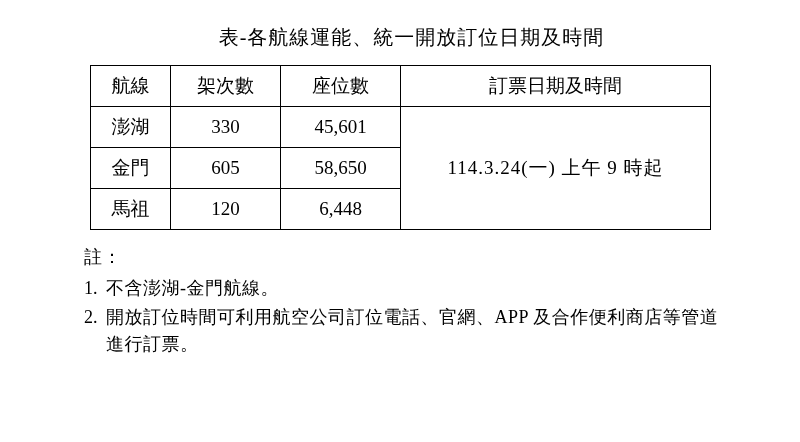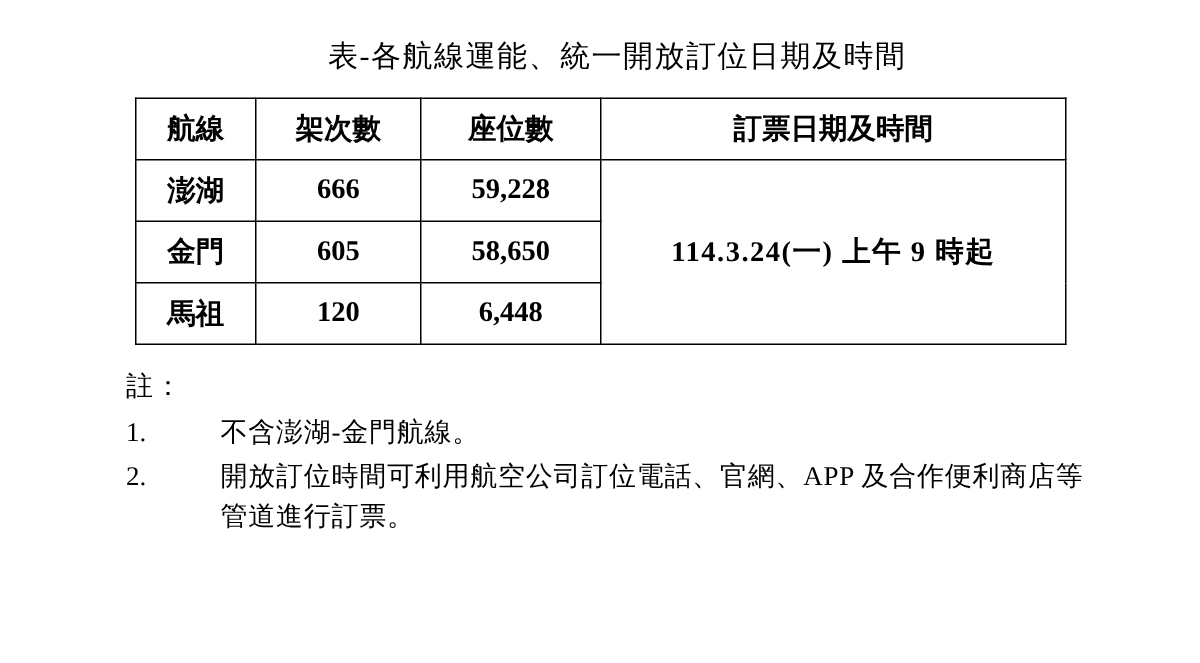--- a/index.html
+++ b/index.html
@@ -38,24 +38,24 @@
     width: 100%;
     table-layout: fixed;
   }
   table.fare-table th,
   table.fare-table td {
     border: 1px solid #000000;
     text-align: center;
     vertical-align: middle;
     font-size: 19px;
     padding: 7px 2px;
-    font-weight: 700;
+    font-weight: 400;
   }
   table.fare-table th {
-    font-weight: 700;
+    font-weight: 400;
   }
   col.c-route { width: 80px; }
   col.c-flights { width: 110px; }
   col.c-seats   { width: 120px; }
   col.c-booking { width: 310px; }
 
   td.num, th.num {
     font-family: "Liberation Serif", "DejaVu Serif", serif;
   }
   td.booking-cell {
@@ -77,21 +77,20 @@
     align-items: flex-start;
     margin-bottom: 2px;
   }
   .note-num {
     width: 22px;
     flex: 0 0 22px;
   }
   .note-text {
     flex: 1 1 auto;
     letter-spacing: 0.5px;
-    margin-left: 41px;
   }
 </style>
 </head>
 <body>
 
 <div class="page">
 
   <div class="doc-title">表-各航線運能、統一開放訂位日期及時間</div>
 
   <div class="table-wrap">
@@ -106,22 +105,22 @@
         <tr>
           <th>航線</th>
           <th class="num">架次數</th>
           <th class="num">座位數</th>
           <th>訂票日期及時間</th>
         </tr>
       </thead>
       <tbody>
         <tr>
           <td>澎湖</td>
-          <td class="num">666</td>
-          <td class="num">59,228</td>
+          <td class="num">330</td>
+          <td class="num">45,601</td>
           <td class="booking-cell" rowspan="3">114.3.24(一) 上午 9 時起</td>
         </tr>
         <tr>
           <td>金門</td>
           <td class="num">605</td>
           <td class="num">58,650</td>
         </tr>
         <tr>
           <td>馬祖</td>
           <td class="num">120</td>

